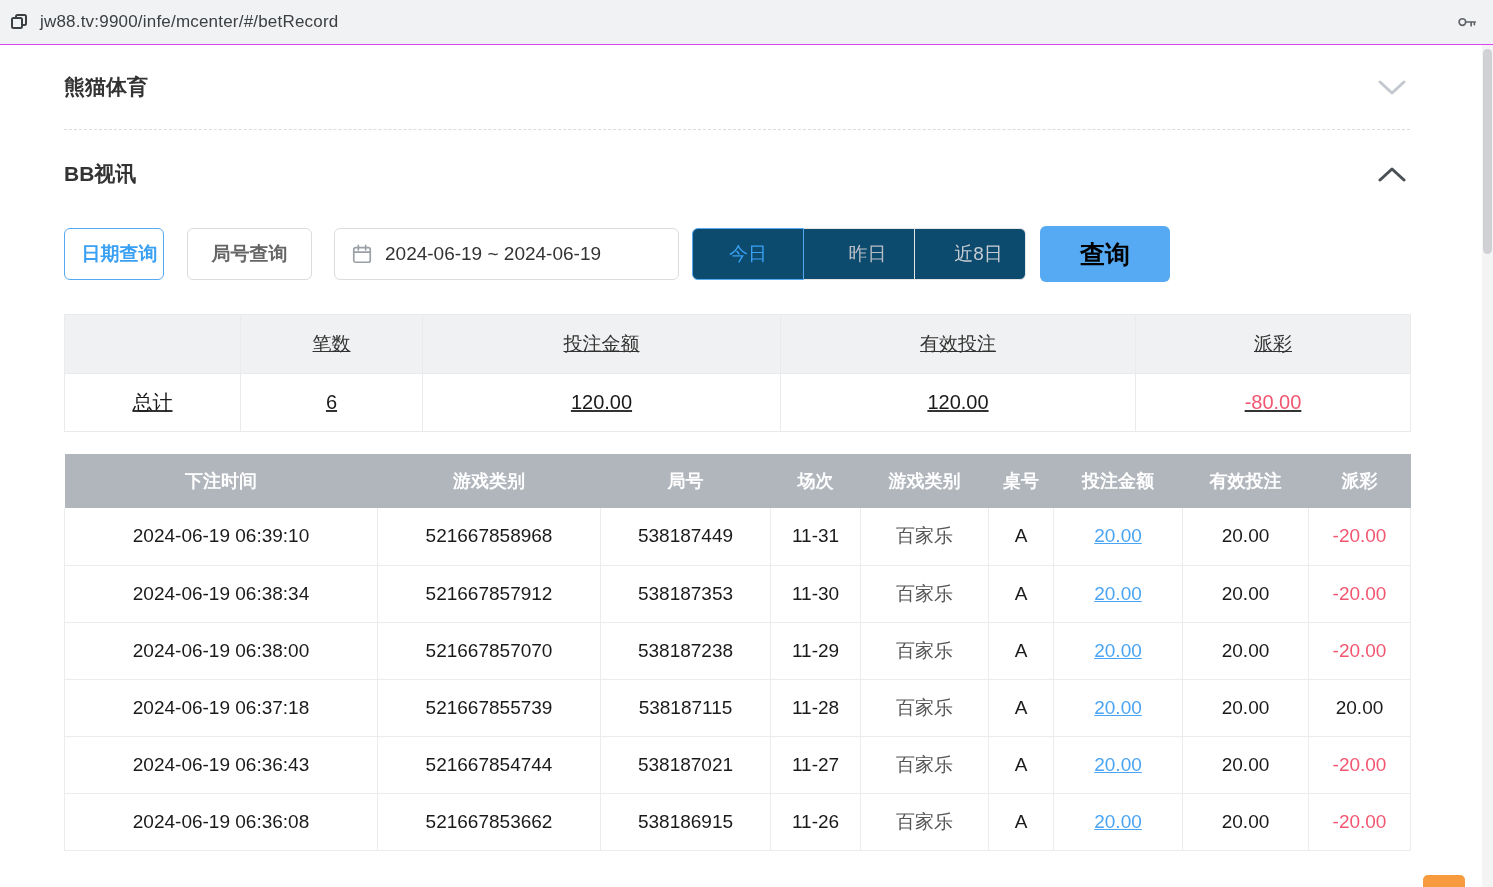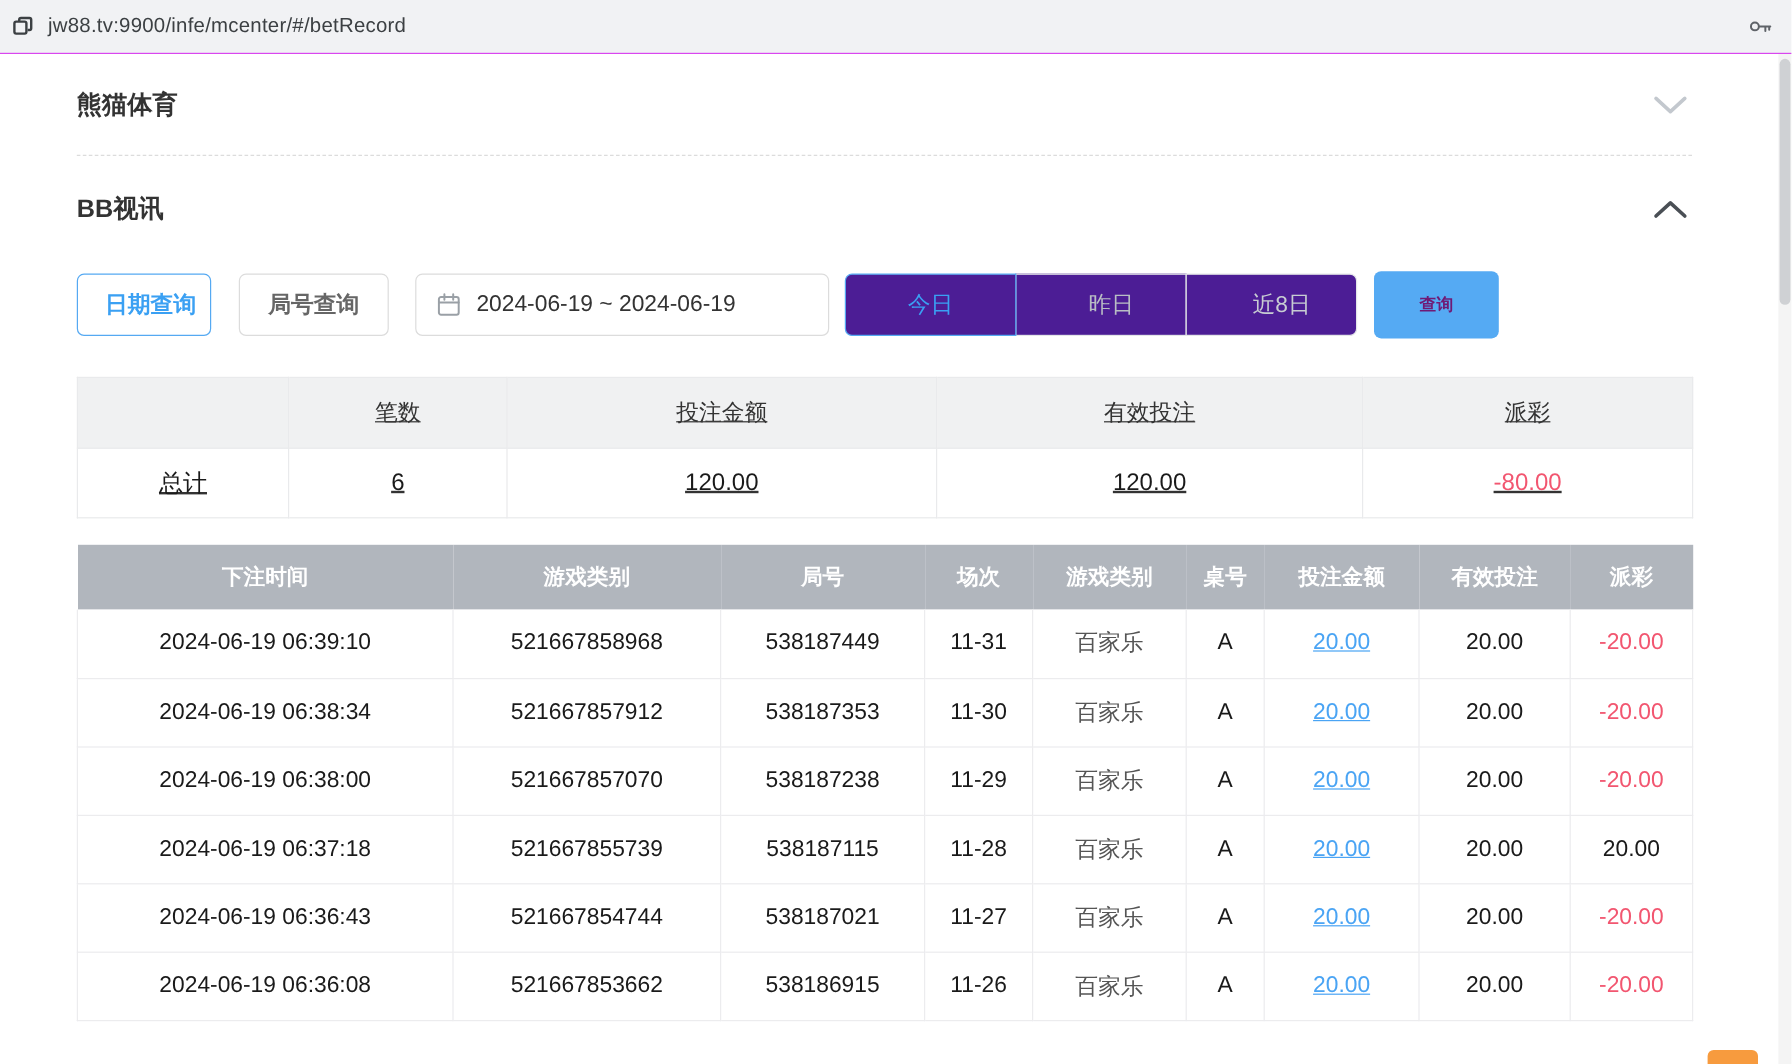--- a/index.html
+++ b/index.html
@@ -47,47 +47,47 @@
 
   .bb-header { height: 88px; }
 
   
   .filter-bar { display: flex; align-items: center; margin: 8px 0 32px 0; }
   .btn {
     height: 52px; border-radius: 6px; background: #fff;
     font-size: 19px; font-weight: bold; cursor: pointer;
     font-family: inherit;
   }
-  .btn-query-date { width: 112px; border: 1px solid #55a9f2; color: #3aa0f3; padding-left: 11px; }
+  .btn-query-date { width: 100px; border: 1px solid #55a9f2; color: #3aa0f3; padding-left: 11px; }
   .btn-query-round { width: 125px; border: 1px solid #dcdcdc; color: #666; margin-left: 23px; }
 
   .date-input {
     margin-left: 22px; width: 345px; height: 52px;
     border: 1px solid #dcdcdc; border-radius: 6px;
     display: flex; align-items: center; padding: 0 16px;
     cursor: pointer; background: #fff;
   }
   .date-input .cal { line-height: 0; margin-right: 12px; }
   .date-value { font-size: 19px; color: #333; }
 
   .range-group { display: flex; margin-left: 13px; }
   .range-btn {
-    width: 143px; height: 52px; background: #4c1d95; cursor: pointer;
+    width: 112px; height: 52px; background: #0c4a6e; cursor: pointer;
     font-size: 19px; font-family: inherit; font-weight: normal;
     border: 1px solid #e4e6e8; color: #b8bdc4;
   }
   .range-btn + .range-btn { margin-left: -1px; padding-left: 17px; }
   .range-btn.first { border-radius: 6px 0 0 6px; }
   .range-btn.last { border-radius: 0 6px 6px 0; color: #c7ccd2; }
   .range-btn.active { border: 1px solid #55a9f2; color: #3aa0f3; position: relative; z-index: 1; }
 
   .btn-search {
-    margin-left: 14px; width: 104px; height: 56px;
+    margin-left: 14px; width: 130px; height: 56px;
     background: #55aaf3; border: none; border-radius: 6px;
-    color: #701a75; font-size: 14px; font-weight: bold; cursor: pointer;
+    color: #000000; font-size: 25px; font-weight: bold; cursor: pointer;
     font-family: inherit;
   }
 
   
   table { border-collapse: collapse; table-layout: fixed; width: 1346px; }
   .summary-table { margin-bottom: 22px; text-decoration: underline; }
   .summary-table th, .summary-table td {
     border: 1px solid #e9eaec; text-align: center;
   }
   .summary-table th {

